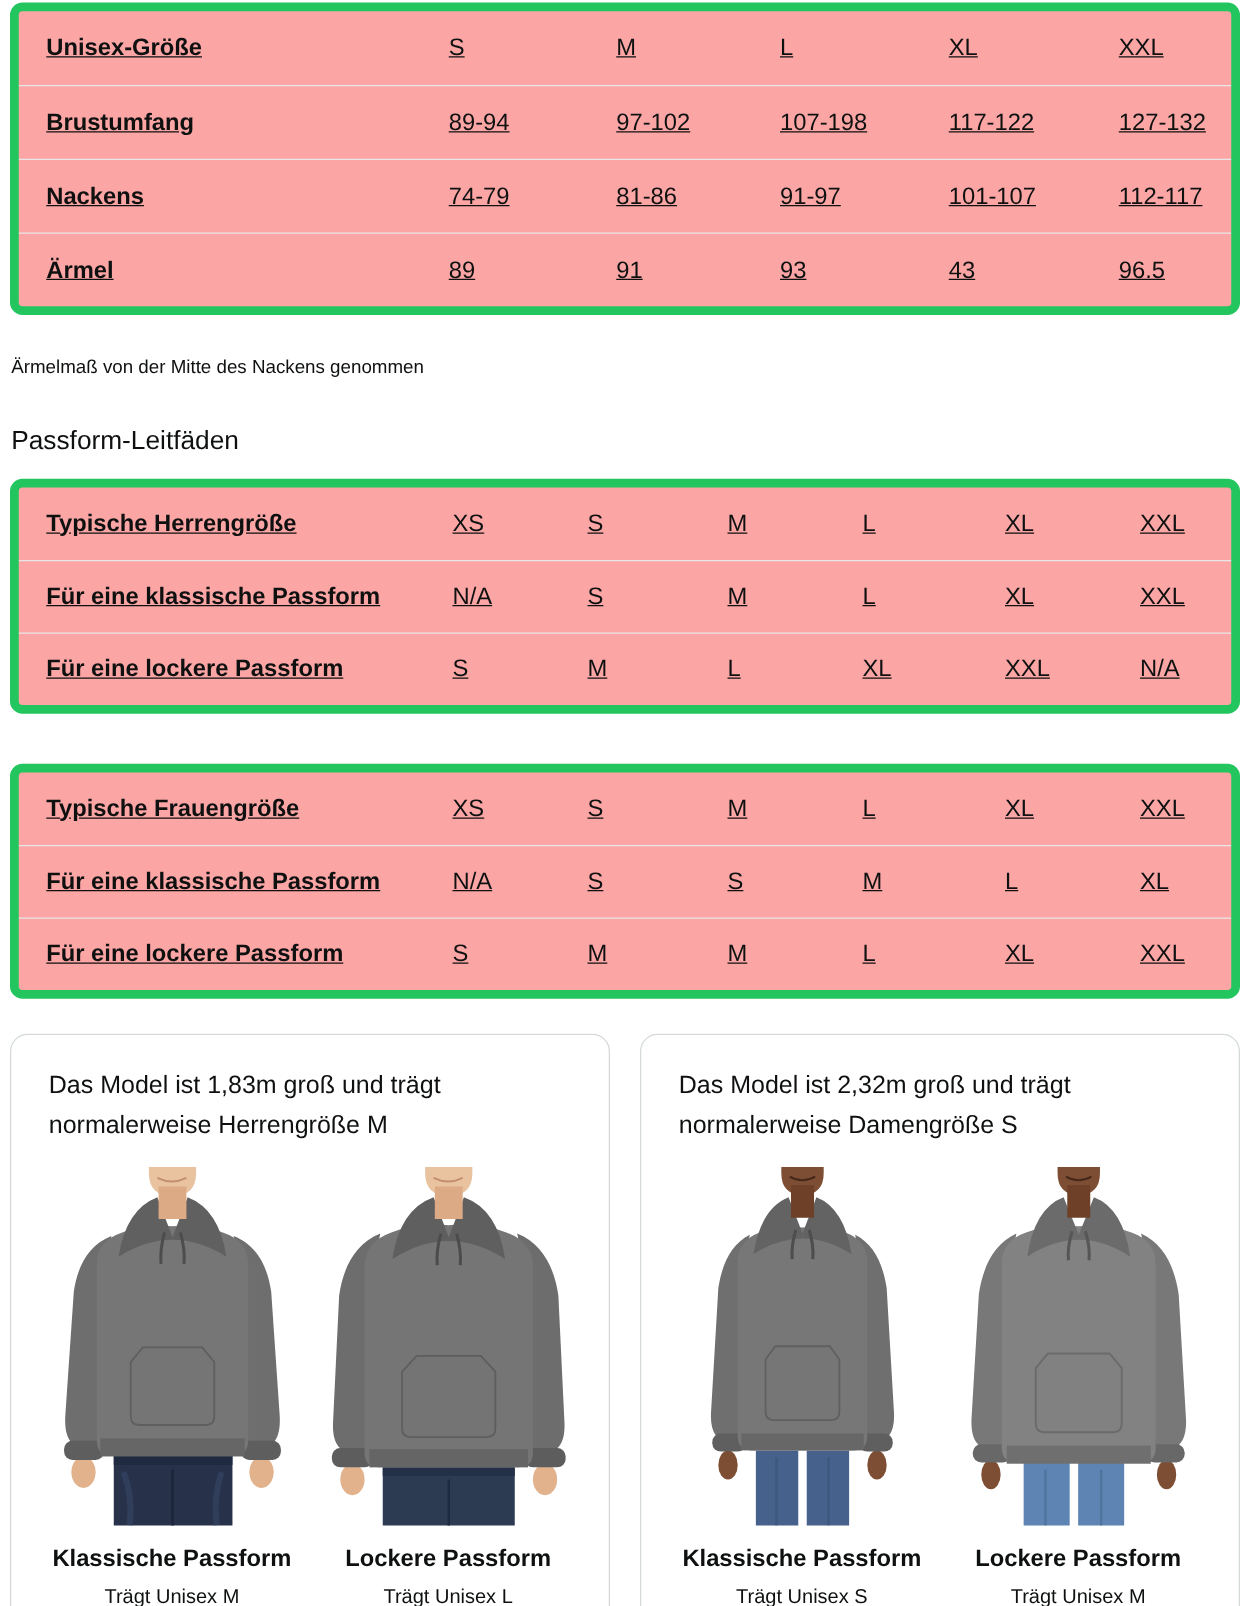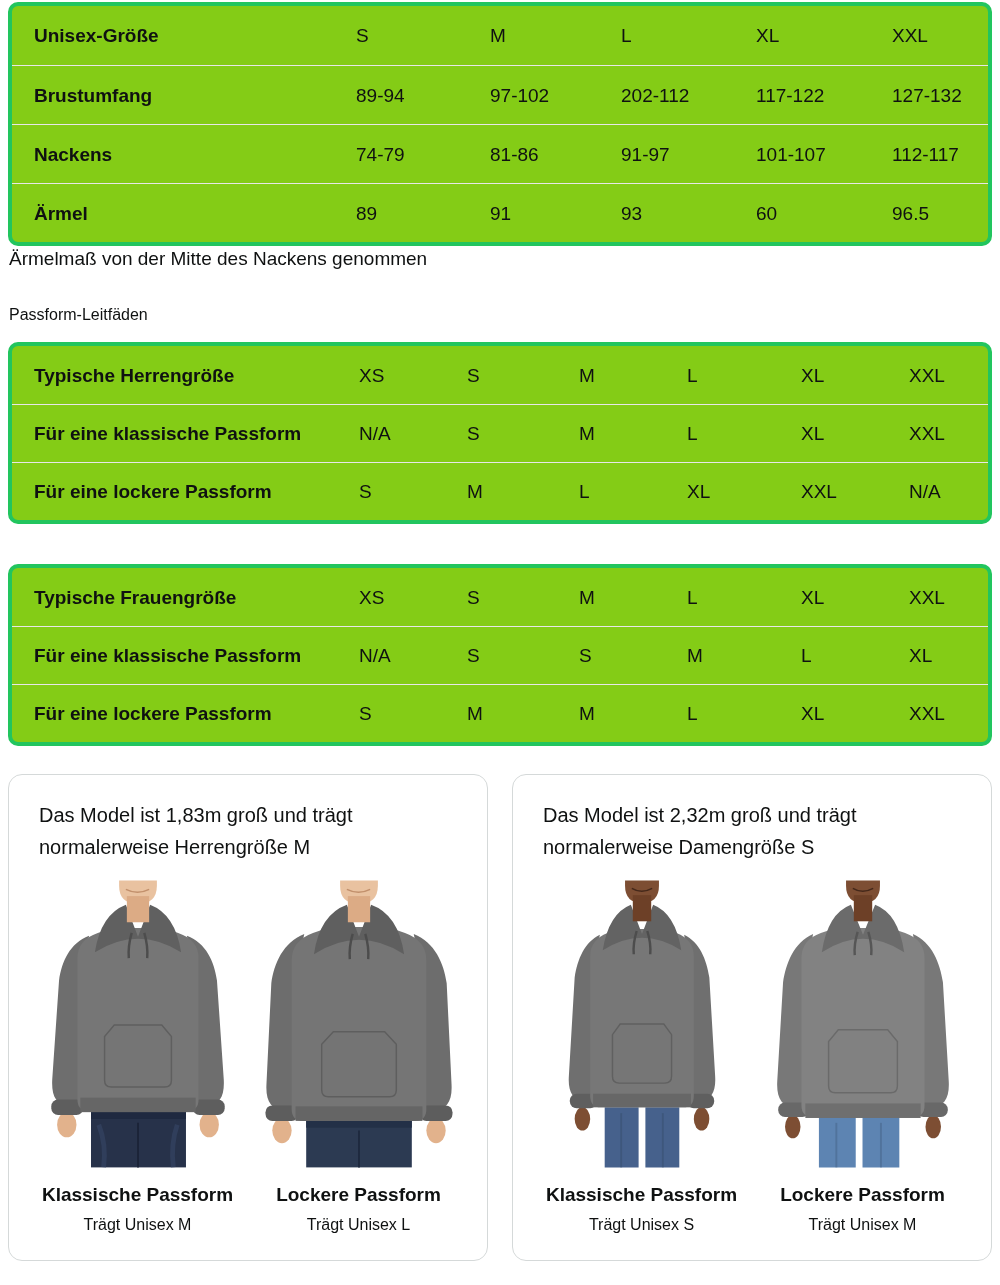--- a/index.html
+++ b/index.html
@@ -17,39 +17,40 @@
     margin: 0 auto;
   }
   .page-title {
     font-size: 21px;
     font-weight: 400;
     line-height: 24px;
     margin: 0 0 15px 1px;
   }
   
   .tbl {
-    border: 4px solid #22c55e;
+    border: 7px solid #22c55e;
     border-radius: 10px;
-    background: #84cc16;
+    background: #fca5a5;
     overflow: hidden;
+    text-decoration: underline;
   }
   .tbl .row {
     display: grid;
     align-items: center;
     font-size: 19px;
     line-height: 23px;
   }
   .tbl .row + .row { border-top: 1px solid #e7e7e7; }
   .tbl-sizes .row { grid-template-columns: 344px 134px 131px 135px 136px 1fr; min-height: 59px; }
   .tbl-fit   .row { grid-template-columns: 347px 108px 112px 108px 114px 108px 1fr; min-height: 58px; }
   .row-label { font-weight: 700; padding-left: 22px; }
   .cell { font-weight: 400; }
-  .footnote { font-size: 19px; line-height: 21px; margin: 2px 0 0 1px; }
+  .footnote { font-size: 15px; line-height: 21px; margin: 31px 0 0 1px; }
   .section-heading {
-    font-size: 16px;
+    font-size: 21px;
     font-weight: 400;
     margin: 37px 0 18px 1px;
   }
   .tbl-gap { margin-top: 40px; }
   
   .cards { display: flex; gap: 24px; margin-top: 28px; }
   .card {
     flex: 1;
     border: 1px solid #d5d9d9;
     border-radius: 14px;
@@ -81,38 +82,38 @@
       <div class="cell">S</div>
       <div class="cell">M</div>
       <div class="cell">L</div>
       <div class="cell">XL</div>
       <div class="cell">XXL</div>
     </div>
     <div class="row">
       <div class="row-label">Brustumfang</div>
       <div class="cell">89-94</div>
       <div class="cell">97-102</div>
-      <div class="cell">202-112</div>
+      <div class="cell">107-198</div>
       <div class="cell">117-122</div>
       <div class="cell">127-132</div>
     </div>
     <div class="row">
       <div class="row-label">Nackens</div>
       <div class="cell">74-79</div>
       <div class="cell">81-86</div>
       <div class="cell">91-97</div>
       <div class="cell">101-107</div>
       <div class="cell">112-117</div>
     </div>
     <div class="row">
       <div class="row-label">Ärmel</div>
       <div class="cell">89</div>
       <div class="cell">91</div>
       <div class="cell">93</div>
-      <div class="cell">60</div>
+      <div class="cell">43</div>
       <div class="cell">96.5</div>
     </div>
   </div>
 
   <p class="footnote">Ärmelmaß von der Mitte des Nackens genommen</p>
 
   <h2 class="section-heading">Passform-Leitfäden</h2>
 
   <div class="tbl tbl-fit">
     <div class="row">

